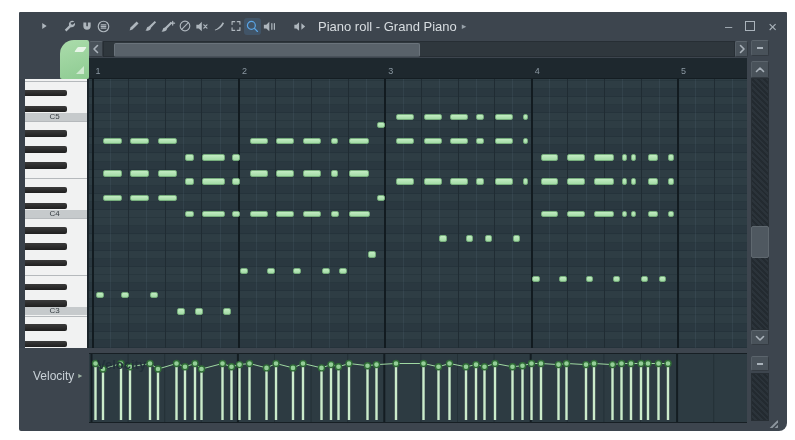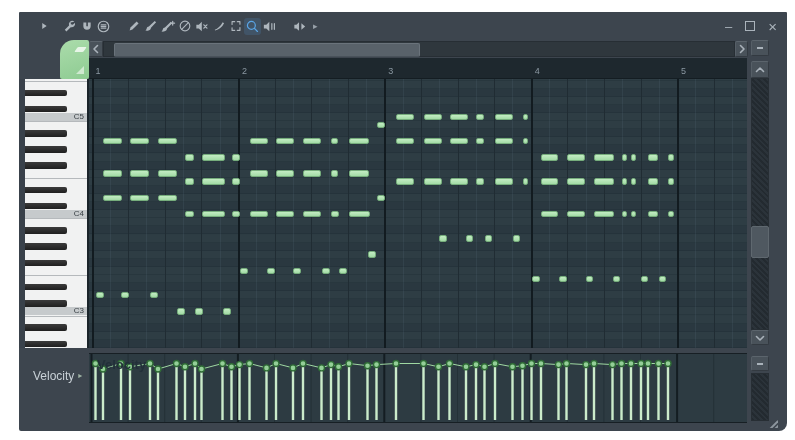--- a/index.html
+++ b/index.html
@@ -42,21 +42,21 @@
   .slide-glyph{position:absolute;right:4px;top:7px;width:9px;height:5px;background:rgba(255,255,255,.75);
                transform:skewX(-35deg);border-radius:1px;}
   .porta-glyph{position:absolute;right:5px;bottom:5px;width:0;height:0;
                border-left:8px solid transparent;border-bottom:8px solid rgba(255,255,255,.55);}
   
   .keys{position:absolute;left:6px;top:67px;width:64px;height:269px;background:#f1f2f2;overflow:hidden;
         border-right:2px solid #1a242a;box-sizing:border-box;}
   .keys .blackkey{position:absolute;left:0;height:6.6px;width:42px;border-radius:0 2px 2px 0;
         background:linear-gradient(#3b3b3b,#1f1f1f);}
   .keys .crow{position:absolute;left:0;width:100%;height:8.1px;background:#c6cacc;
-        font-size:8px;color:#3a4146;text-align:right;line-height:8.5px;padding-right:3px;box-sizing:border-box;}
+        font-size:8px;color:#3a4146;text-align:center;line-height:8.5px;padding-right:3px;box-sizing:border-box;}
   .keys .sep{position:absolute;left:0;width:100%;height:1px;background:#b5b9bc;}
   .keys-ledge{position:absolute;left:0;top:67px;width:6px;height:269px;background:#39414a;}
   
   .grid{position:absolute;left:70px;top:67px;width:658px;height:269px;background:#2d3c43;overflow:hidden;}
   .rowstripe{position:absolute;left:0;width:100%;height:8.1px;box-sizing:border-box;border-bottom:1px solid rgba(10,20,25,.14);}
   .rowstripe.w{background:#2e3d44;} .rowstripe.b{background:#2a3840;}
   .vline{position:absolute;top:0;height:100%;}
   .vline.bar{width:2px;background:#121b20;}
   .vline.beat{width:1px;background:#202c33;}
   .vline.eighth{width:1px;background:rgba(130,160,175,.10);}
@@ -158,20 +158,21 @@
             <path class="tb-stroke" d="M10.5 5v6M13.2 5v6" stroke-width="1.8"></path>
           </svg>
         </span>
     <div class="gap12"></div>
     <span class="tb-icon">
       <svg width="15" height="15" viewBox="0 0 16 16">
             <path class="tb-fill" d="M2.5 6v4h2.2L7.5 12.5v-9L4.7 6z"></path>
             <path class="tb-fill" d="M10 4.5 14 8 10 11.5z"></path>
           </svg>
         </span>
+    <span class="tb-title">Piano roll - Grand Piano</span>
     <span class="tb-title-arrow">▸</span>
     <div class="win-btns">
       <span class="wb">–</span>
       <span class="wb-max"></span>
       <span class="wb" style="font-size:15px">×</span>
     </div>
   </div>
 
   <div class="btn" style="left:70px;top:29px;width:14px;height:16px">
     <svg width="8" height="10" viewBox="0 0 8 10">

